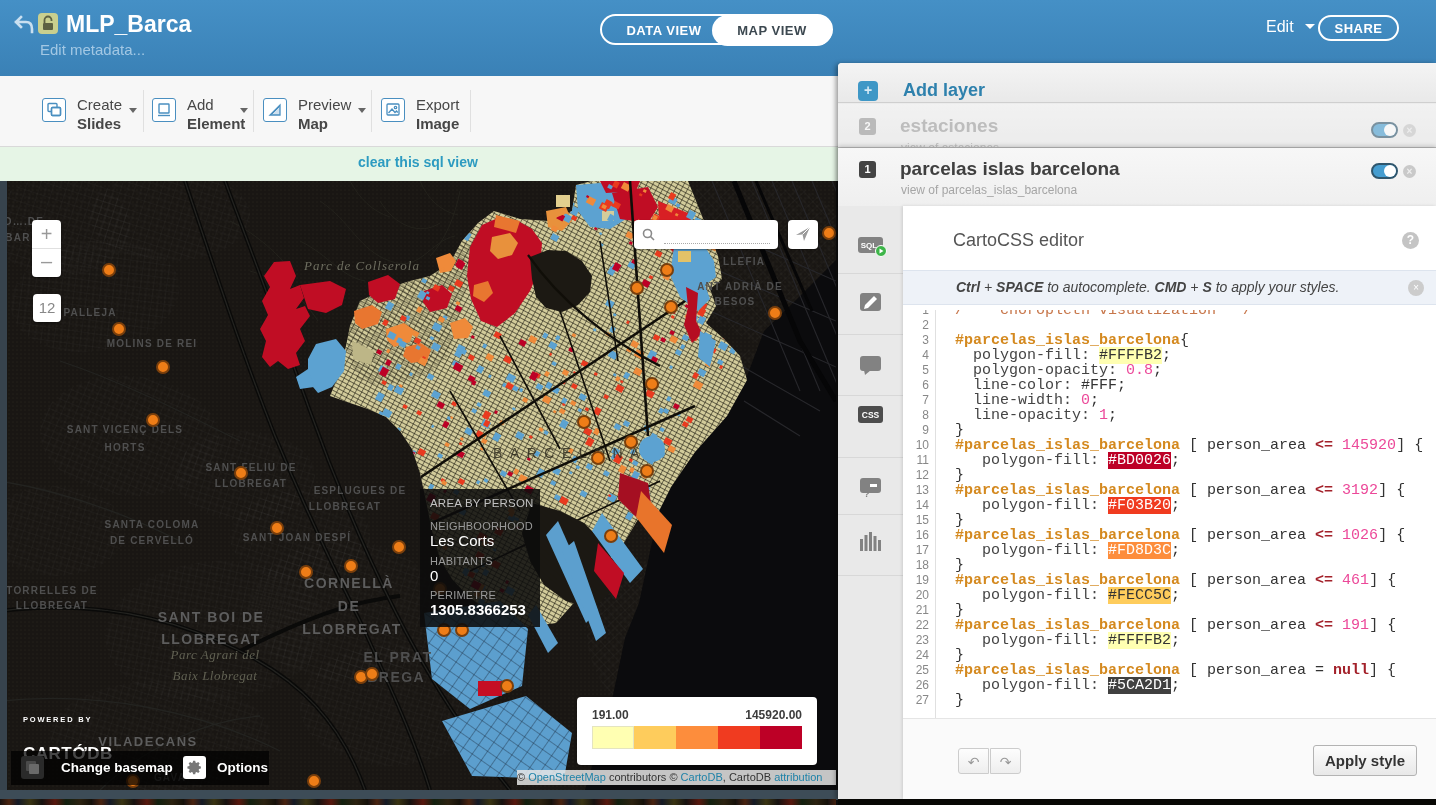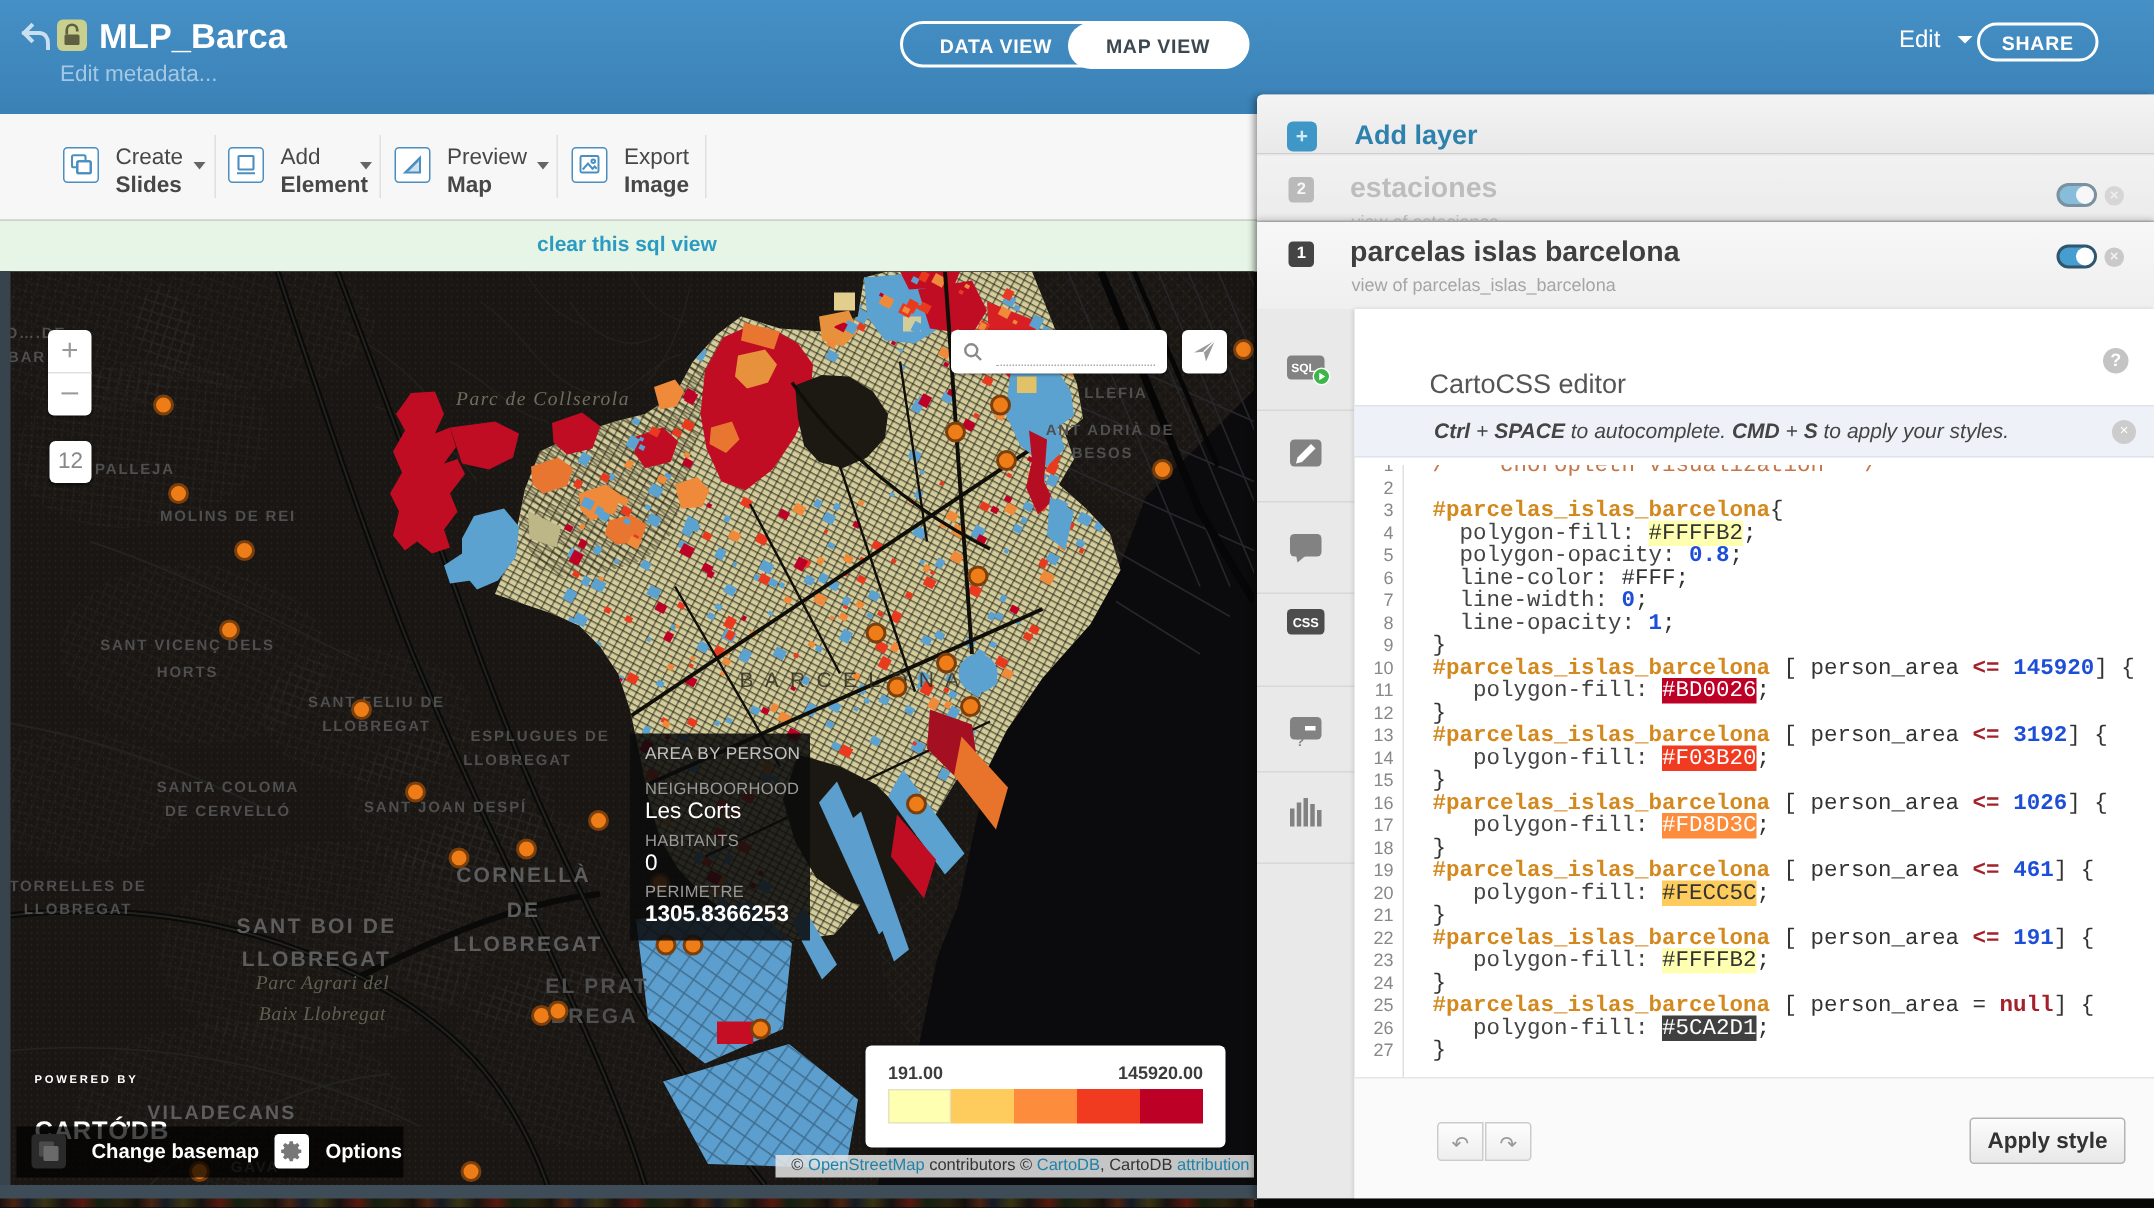--- a/index.html
+++ b/index.html
@@ -84,21 +84,21 @@
 
 
 #basebar { position:absolute; left:11px; top:751px; width:258px; height:34px; background:rgba(0,0,0,0.72); }
 #basebar .bicon { position:absolute; left:10px; top:5px; width:23px; height:23px; background:#2a2a2a; border-radius:3px; }
 #basebar .btext { position:absolute; left:50px; top:9px; color:#fff; font-size:13.5px; font-weight:bold; }
 #gearbox { position:absolute; left:172px; top:5px; width:23px; height:23px; background:#fff; border-radius:3px; }
 #basebar .otext { position:absolute; left:206px; top:9px; color:#fff; font-size:13.5px; font-weight:bold; }
 
 
 #attrib { position:absolute; left:517px; top:770px; width:319px; height:15px; background:rgba(230,230,230,0.85);
-  font-size:11px; color:#333; text-align:right; line-height:14px; padding-right:3px; }
+  font-size:11px; color:#333; line-height:14px; padding-right:3px; }
 #attrib a { color:#1f82a8; text-decoration:none; }
 
 
 #rpanel { position:absolute; left:838px; top:63px; width:598px; height:736px; background:#ececec;
   border-radius:4px 0 0 0; box-shadow:-2px 1px 5px rgba(0,0,0,0.4); }
 #addlayer { position:absolute; left:0; top:0; width:598px; height:40px;
   background:linear-gradient(#f4f4f4,#e9e9e9); border-bottom:1px solid #cfcfcf; border-radius:4px 0 0 0; }
 #addlayer .plusbox { position:absolute; left:20px; top:18px; width:20px; height:20px; background:#3e97c6;
   border-radius:4px; color:#d6eaf5; font-size:14px; text-align:center; line-height:19px; font-weight:bold; }
 #addlayer .altext { position:absolute; left:65px; top:17px; color:#2e81ad; font-size:18px; font-weight:bold; }
@@ -122,35 +122,35 @@
 .lx { position:absolute; left:565px; width:13px; height:13px; background:#c9c9c9; border-radius:50%;
   color:#efefef; font-size:10px; text-align:center; line-height:13px; font-weight:bold; }
 #lrow2 .lx { top:20px; }
 #lrow1 .lx { top:17px; }
 
 
 #edwrap { position:absolute; left:0; top:143px; width:598px; height:593px; }
 #sidebar { position:absolute; left:0; top:0; width:89px; height:593px; background:#e9e9e9; }
 .sbcell { position:absolute; left:0; width:65px; border-bottom:1px solid #d8d8d8; }
 #edmain { position:absolute; left:65px; top:0; width:533px; height:593px; background:#fff; box-shadow:-1px 0 3px rgba(0,0,0,0.12); }
-#edtitle { position:absolute; left:50px; top:40px; color:#555; font-size:18px; }
+#edtitle { position:absolute; left:50px; top:24px; color:#555; font-size:18px; }
 #edhelp { position:absolute; left:499px; top:26px; width:17px; height:17px; background:#c4c4c4; border-radius:50%;
   color:#fff; font-size:12px; font-weight:bold; text-align:center; line-height:17px; }
 #hintbar { position:absolute; left:0; top:64px; width:533px; height:35px; background:#eef2f8;
   border-top:1px solid #dde4ee; border-bottom:1px solid #dde4ee; color:#444; font-size:14px; font-style:italic;
   line-height:33px; padding-left:53px; }
 #hintx { position:absolute; right:12px; top:9px; width:16px; height:16px; background:#ccc; border-radius:50%;
   color:#fff; font-size:10px; text-align:center; line-height:16px; }
 #codearea { position:absolute; left:0; top:104px; width:533px; height:408px; overflow:hidden;
   font-family:"Liberation Mono", monospace; font-size:15px; line-height:15px; white-space:pre; }
 #gutter { position:absolute; left:0; top:0; width:33px; height:408px; border-right:1px solid #e0e0e0;
   text-align:right; color:#888; font-size:12px; font-family:"Liberation Sans",sans-serif; }
 #codelines { position:absolute; left:52px; top:0; color:#333; }
 .sel { color:#d4891f; font-weight:bold; }
-.num { color:#1d4ed8;font-weight:bold; }
+.num { color:#ec4899; }
 .op { color:#a3212a; font-weight:bold; }
 .prop { color:#444; }
 #edfoot { position:absolute; left:0; top:512px; width:533px; height:81px; background:#fafafa; border-top:1px solid #e5e5e5; }
 .undo { position:absolute; top:29px; width:31px; height:26px; background:linear-gradient(#fdfdfd,#eee);
   border:1px solid #ccc; color:#999; text-align:center; line-height:26px; font-size:14px; }
 #applybtn { position:absolute; right:19px; top:26px; width:104px; height:31px;
   background:linear-gradient(#fcfcfc,#e8e8e8); border:1px solid #b3b3b3; border-radius:3px;
   color:#333; font-size:15px; font-weight:bold; text-align:center; line-height:29px; }
 #belowpanel { position:absolute; left:838px; top:799px; width:598px; height:6px; background:#070704; }
 </style>

